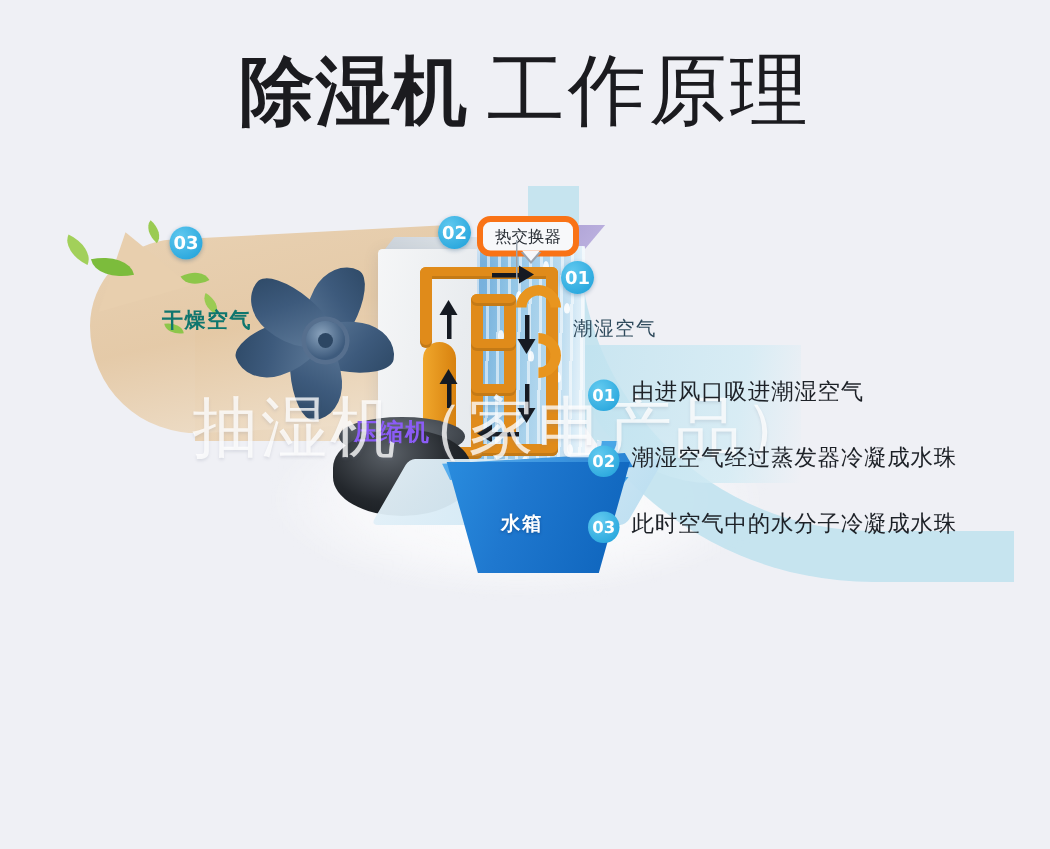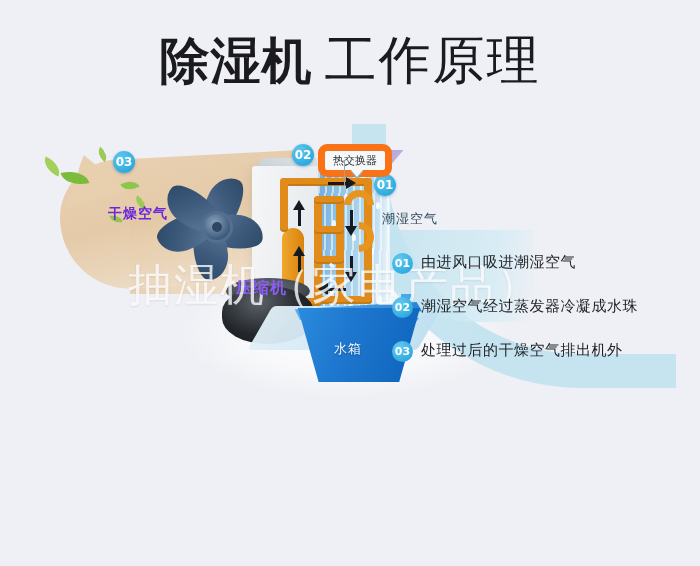--- a/index.html
+++ b/index.html
@@ -184,21 +184,21 @@
     box-shadow:0 4px 12px rgba(20,70,130,.25);
   }
   .tank-lip{
     position:absolute;left:288px;top:184px;width:134px;height:18px;
     background:linear-gradient(100deg,#55aef0,#1f7ed2);
     clip-path:polygon(5% 40%,96% 0%,100% 52%,9% 100%);
     opacity:.95;
   }
   .tank-label{
     position:absolute;left:334px;top:222px;
-    color:#ffffff;font-size:13px;font-weight:normal;letter-spacing:1px;
+    color:#ffffff;font-size:13px;font-weight:bold;letter-spacing:1px;
     text-shadow:0 1px 2px rgba(0,40,90,.45);
   }
   
   .tank-arrow-stem{position:absolute;left:398px;top:176px;width:14px;height:26px;background:#3ba0e6;opacity:.9;}
   .tank-arrow-head{position:absolute;left:391px;top:200px;width:0;height:0;
     border-left:14px solid transparent;border-right:14px solid transparent;border-top:18px solid #3ba0e6;opacity:.9;}
 
   
   .badge{
     position:absolute;width:22px;height:22px;border-radius:50%;
@@ -208,40 +208,40 @@
     font-family:"DejaVu Sans",sans-serif;
     box-shadow:0 1px 3px rgba(0,60,110,.3);
   }
   .badge.b03{left:113px;top:33px;}
   .badge.b02{left:292px;top:26px;}
   .badge.b01{left:374px;top:56px;}
 
   .bubble{
     position:absolute;left:318px;top:26px;
     padding:2px 8px;
-    border:7px solid #f97316;border-radius:9px;
+    border:4px solid #f97316;border-radius:9px;
     background:#f7f8fa;color:#2a2f36;font-size:11px;
     white-space:nowrap;
   }
   .bubble::after{
     content:"";position:absolute;left:26px;bottom:-7px;
     width:0;height:0;border-left:6px solid transparent;border-right:6px solid transparent;border-top:7px solid #f7f8fa;
   }
   .bubble::before{
     content:"";position:absolute;left:25px;bottom:-9px;
     width:0;height:0;border-left:7px solid transparent;border-right:7px solid transparent;border-top:8px solid #9aa3ad;
   }
   .bubble-tail{
     position:absolute;left:344px;top:42px;width:1px;height:26px;
     background:#9aa3ad;
   }
 
   .lbl-dry{
     position:absolute;left:108px;top:87px;
-    font-size:14px;color:#6d28d9;font-weight:bold;letter-spacing:1px;
+    font-size:14px;color:#0f766e;font-weight:bold;letter-spacing:1px;
   }
   .lbl-humid{
     position:absolute;left:382px;top:92px;
     font-size:13px;color:#2f4a5c;letter-spacing:1px;
   }
   .lbl-comp{
     position:absolute;left:236px;top:160px;
     font-size:16px;color:#8b5cf6;font-weight:bold;letter-spacing:1px;
   }
 
@@ -399,20 +399,20 @@
     <div class="step">
       <div class="step-num">01</div>
       <div class="step-txt">由进风口吸进潮湿空气</div>
     </div>
     <div class="step">
       <div class="step-num">02</div>
       <div class="step-txt">潮湿空气经过蒸发器冷凝成水珠</div>
     </div>
     <div class="step">
       <div class="step-num">03</div>
-      <div class="step-txt">处理过后的干燥空气排出机外</div>
+      <div class="step-txt">此时空气中的水分子冷凝成水珠</div>
     </div>
   </div>
 
   <div class="copy">
   </div>
 
 </div>
 
 </body></html>

